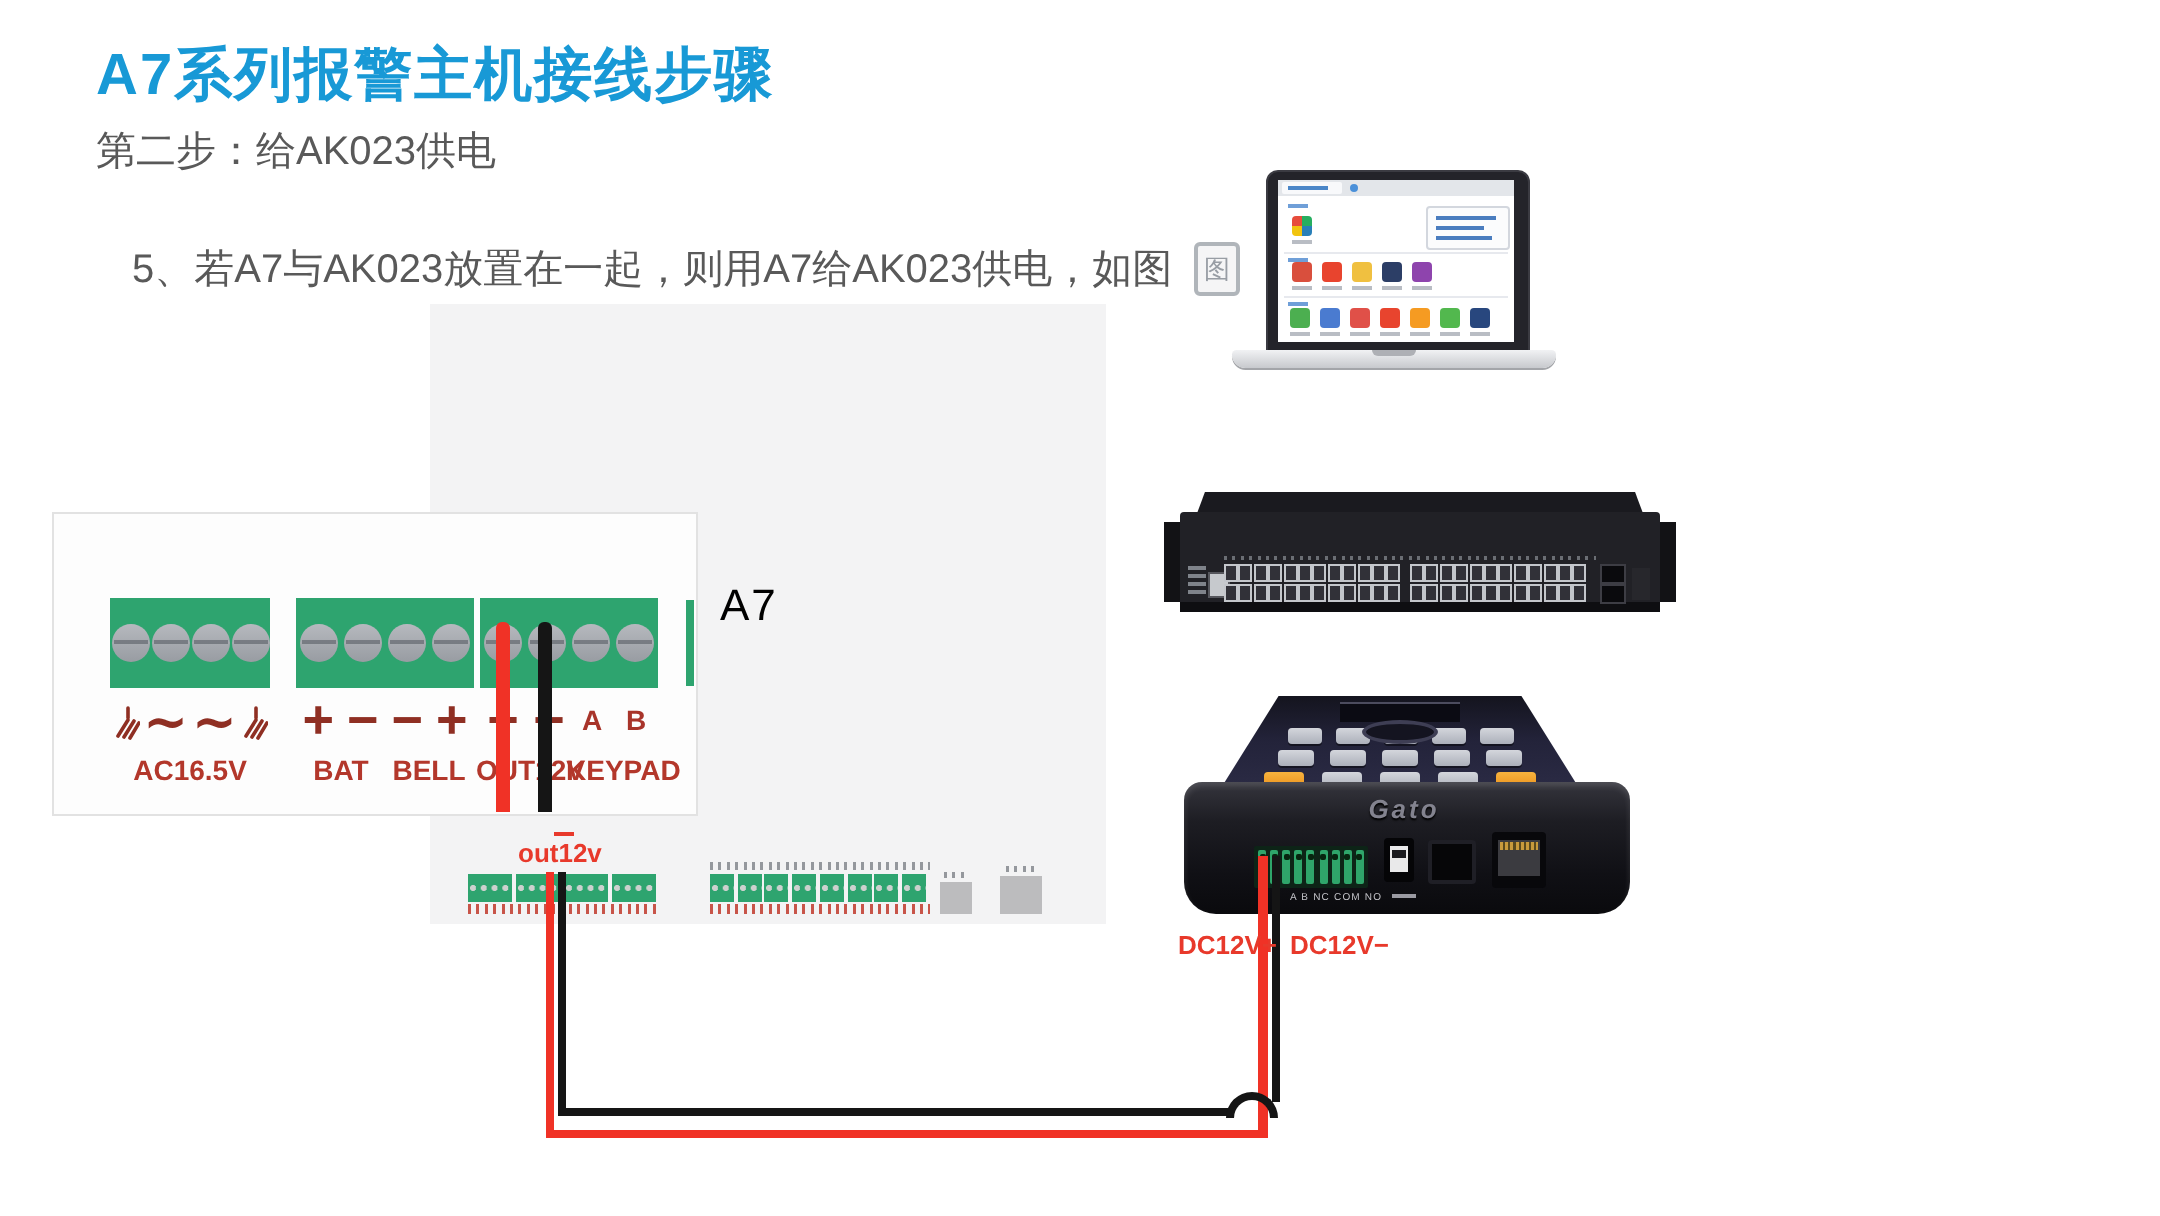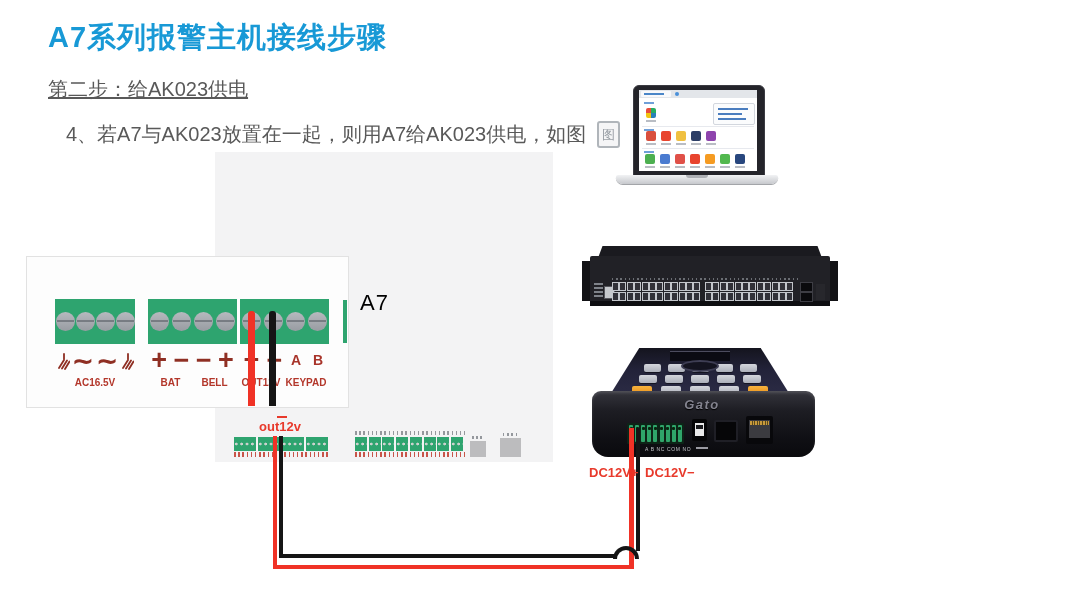--- a/index.html
+++ b/index.html
@@ -2,36 +2,36 @@
 <html style="--title-blue: #1899d6; --text-gray: #595959; --green: #2ea46f; --label-red: #b3372b; --sym-red: #8f2f23; --wire-red: #f03226; --wire-black: #151515; --ann-red: #e8392b;"><head>
 <meta charset="utf-8">
 <style>
   html,body{margin:0;padding:0;background:#ffffff;}
   #canvas{position:relative;width:1080px;height:608px;background:#ffffff;overflow:hidden;
           font-family:"Liberation Sans","DejaVu Sans",sans-serif;}
   .abs{position:absolute;}
 
   
   #title{left:48px;top:18px;font-size:29px;font-weight:bold;color:var(--title-blue,#1899d6);letter-spacing:1px;}
-  #step{left:48px;top:76px;font-size:20px;color:var(--text-gray,#595959);text-decoration:underline;}
+  #step{left:48px;top:62px;font-size:20px;color:var(--text-gray,#595959);}
   #instruction{left:66px;top:121px;font-size:20px;color:var(--text-gray,#595959);}
 
   
   #board-photo{left:215px;top:152px;width:338px;height:310px;background:#f3f3f4;}
 
   
   #zoom-panel{left:26px;top:256px;width:321px;height:150px;background:#fdfdfd;border:1px solid #e2e2e2;}
   .tblock{position:absolute;top:299px;height:45px;background:var(--green,#2ea46f);display:flex;align-items:center;justify-content:space-around;}
   .screw{width:19px;height:19px;border-radius:50%;background:linear-gradient(#b6b9be,#989ca2);position:relative;}
   .screw::after{content:"";position:absolute;left:1px;right:1px;top:8px;height:2px;background:rgba(80,85,92,.55);}
   .symrow{position:absolute;display:flex;align-items:center;justify-content:space-around;color:var(--sym-red,#8f2f23);}
   .plusminus{font-size:27px;font-weight:bold;line-height:20px;}
   .acsym{font-size:27px;font-weight:bold;line-height:20px;}
   .abletter{font-size:14px;font-weight:bold;color:#a8342a;}
-  .plabel{position:absolute;top:377px;font-size:10px;font-weight:bold;color:var(--label-red,#b3372b);text-align:center;}
+  .plabel{position:absolute;top:377px;font-size:14px;font-weight:bold;color:var(--label-red,#b3372b);text-align:center;}
   #a7-label{left:360px;top:290px;font-size:22px;color:#000000;letter-spacing:1px;}
   .gnd-icon svg{display:block;}
 
   
   .wire{position:absolute;z-index:6;}
   .wred{background:var(--wire-red,#f03226);}
   .wblk{background:var(--wire-black,#151515);}
   #bump{position:absolute;z-index:7;left:613px;top:546px;width:26px;height:13px;border:4.5px solid var(--wire-black,#151515);border-bottom:none;border-radius:13px 13px 0 0;box-sizing:border-box;background:transparent;}
 
   
@@ -103,21 +103,21 @@
   #ak-usb-symbol{left:696px;top:447px;width:12px;height:1.5px;background:#9a9aa2;}
   .dclabel{position:absolute;top:465px;font-size:13px;font-weight:bold;color:var(--ann-red,#e8392b);z-index:8;}
 </style>
 </head>
 <body>
 
 <div id="canvas">
 
   <div class="abs" id="title">A7系列报警主机接线步骤</div>
   <div class="abs" id="step">第二步：给AK023供电</div>
-  <div class="abs" id="instruction">4、若A7与AK023放置在一起，则用A7给AK023供电，如图</div>
+  <div class="abs" id="instruction">5、若A7与AK023放置在一起，则用A7给AK023供电，如图</div>
 
   <div class="abs" id="board-photo"></div>
 
   <div id="miniboard"></div>
   <div class="abs redmarks" style="left:234px;top:452px;width:96px;height:5px;"></div>
   <div class="abs graymarks" style="left:355px;top:431px;width:110px;height:4px;"></div>
   <div class="abs redmarks" style="left:355px;top:452px;width:110px;height:5px;"></div>
   <div class="abs relay" style="left:470px;top:441px;width:16px;height:16px;"></div>
   <div class="abs relay" style="left:500px;top:438px;width:21px;height:19px;"></div>
   <div class="abs graymarks" style="left:472px;top:436px;width:12px;height:3px;"></div>

